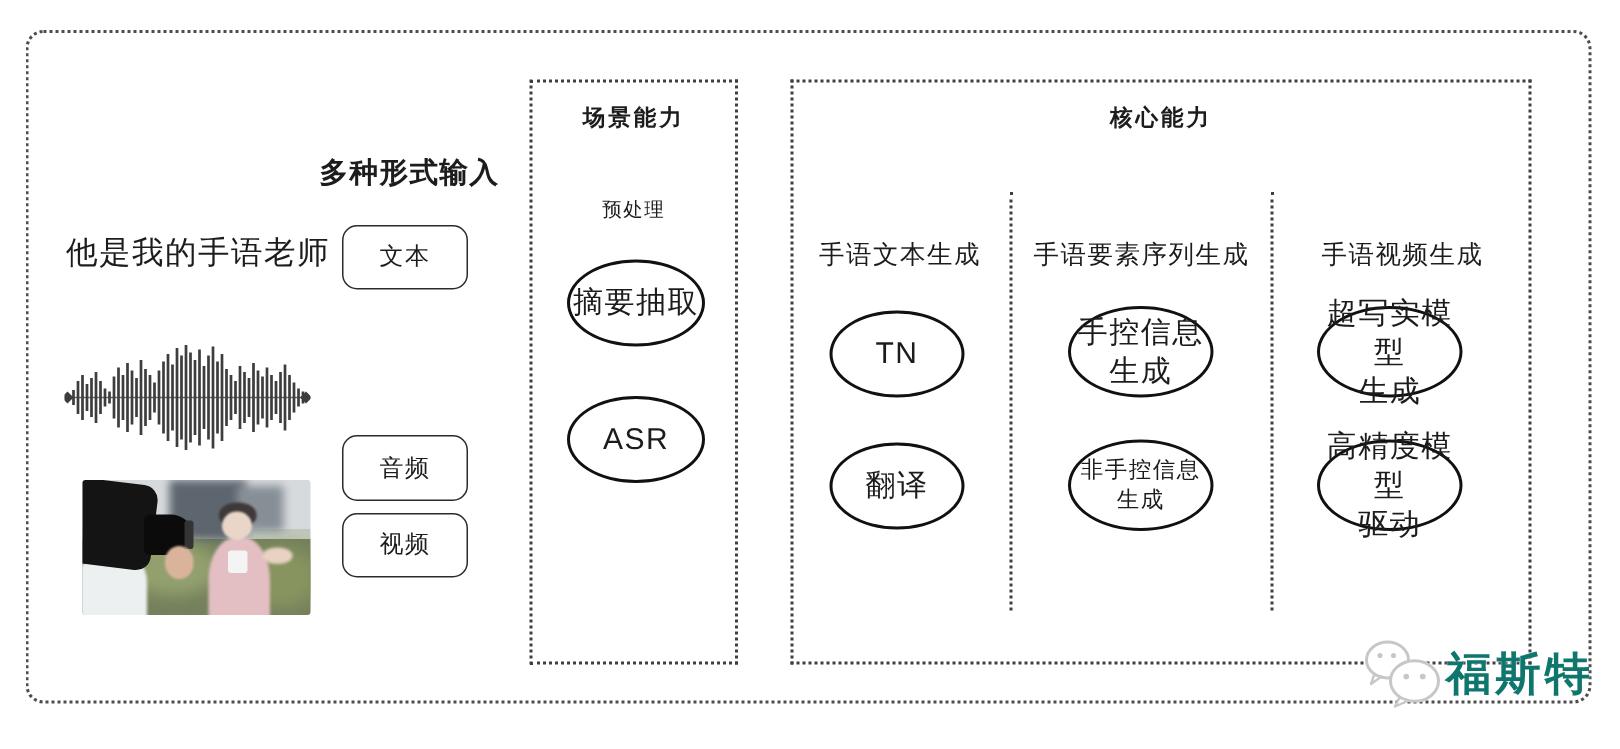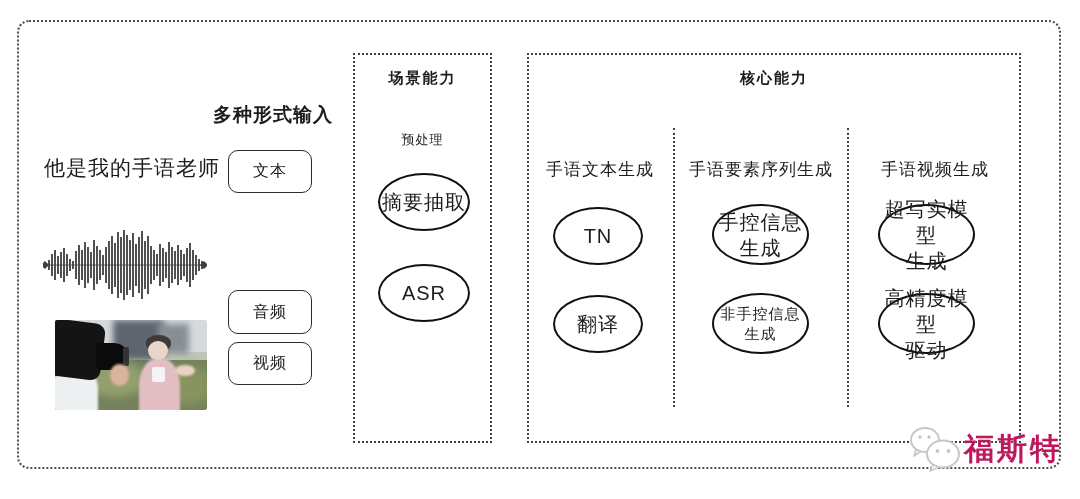--- a/index.html
+++ b/index.html
@@ -68,21 +68,21 @@
     position:absolute;top:128px;height:279px;width:0;border-left:2px dotted #3f3f3f;
   }
   .node{
     position:absolute;box-sizing:border-box;border:2.5px solid #111;border-radius:50%;
     background:#fff;display:flex;align-items:center;justify-content:center;
     font-size:20px;text-align:center;letter-spacing:1px;line-height:1.3;white-space:pre-line;
   }
   
   .watermark{position:absolute;left:906px;top:425px;display:flex;align-items:center;}
   .wm-text{
-    font-size:30px;font-weight:bold;letter-spacing:3px;color:#be185d;
+    font-size:30px;font-weight:bold;letter-spacing:3px;color:#0f766e;
     text-shadow:0 0 1px #ffffff;
   }
 </style>
 </head>
 <body>
 
 <div class="canvas">
 
   <div class="outer-border"></div>
 

